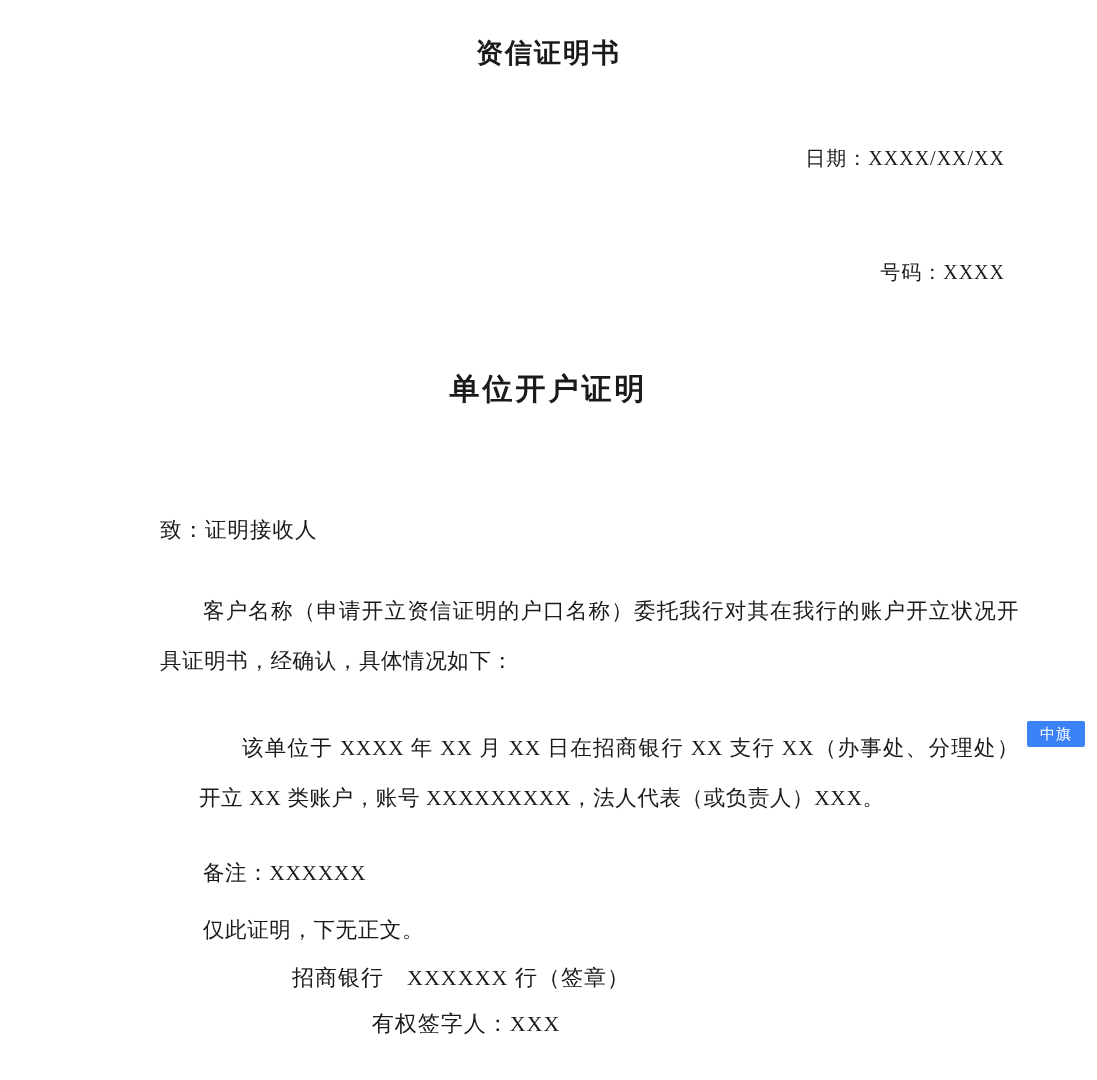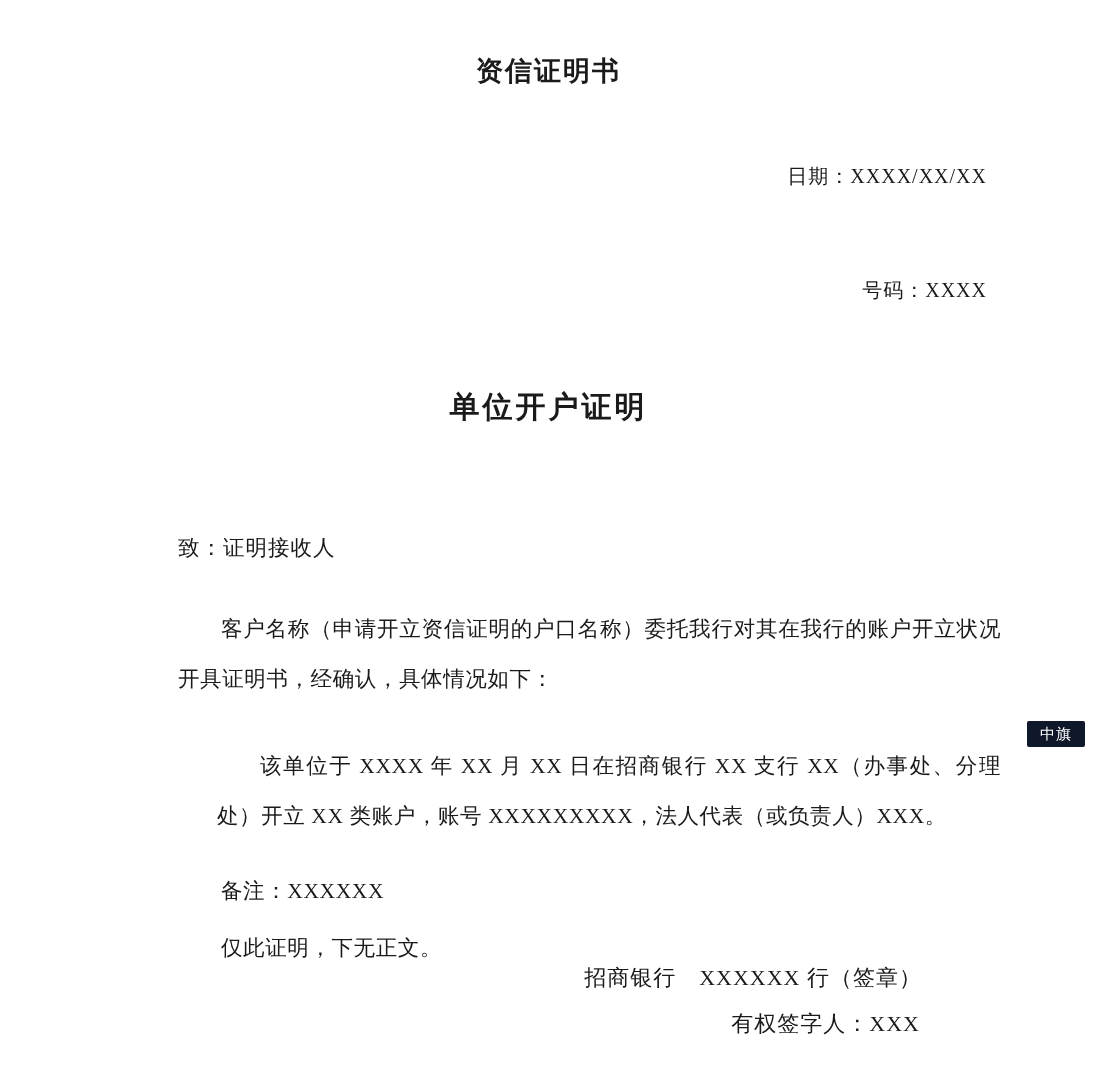--- a/index.html
+++ b/index.html
@@ -13,21 +13,21 @@
     position: relative;
     font-family: "Liberation Serif", "DejaVu Serif", serif;
     color: #1a1a1a;
     overflow: hidden;
   }
   .page {
     position: relative;
     width: 1097px;
     height: 757px;
     box-sizing: border-box;
-    padding: 18px;
+    padding: 0;
   }
   .title-main {
     text-align: center;
     font-family: "DejaVu Sans", "Liberation Sans", sans-serif;
     font-weight: bold;
     font-size: 27px;
     letter-spacing: 2px;
     margin: 0;
     padding-top: 35px;
   }
@@ -89,36 +89,36 @@
   }
   .note-line.last {
     margin-bottom: 0;
   }
   .sign-block {
     position: absolute;
     left: 0;
     right: 0;
     top: 955px;
     padding-right: 175px;
-    text-align: right;
+    text-align: center;
     font-size: 22px;
     line-height: 2.1;
     letter-spacing: 1px;
   }
   .sign-line-2 {
     padding-right: 2px;
     margin-left: 12px;
   }
   .watermark {
     position: absolute;
     right: 12px;
     bottom: 10px;
     width: 58px;
     height: 26px;
-    background: #0f172a;
+    background: #3b82f6;
     color: #ffffff;
     font-family: "DejaVu Sans", "Liberation Sans", sans-serif;
     font-size: 15px;
     line-height: 26px;
     text-align: center;
     letter-spacing: 1px;
     border-radius: 2px;
   }
 </style>
 </head>

